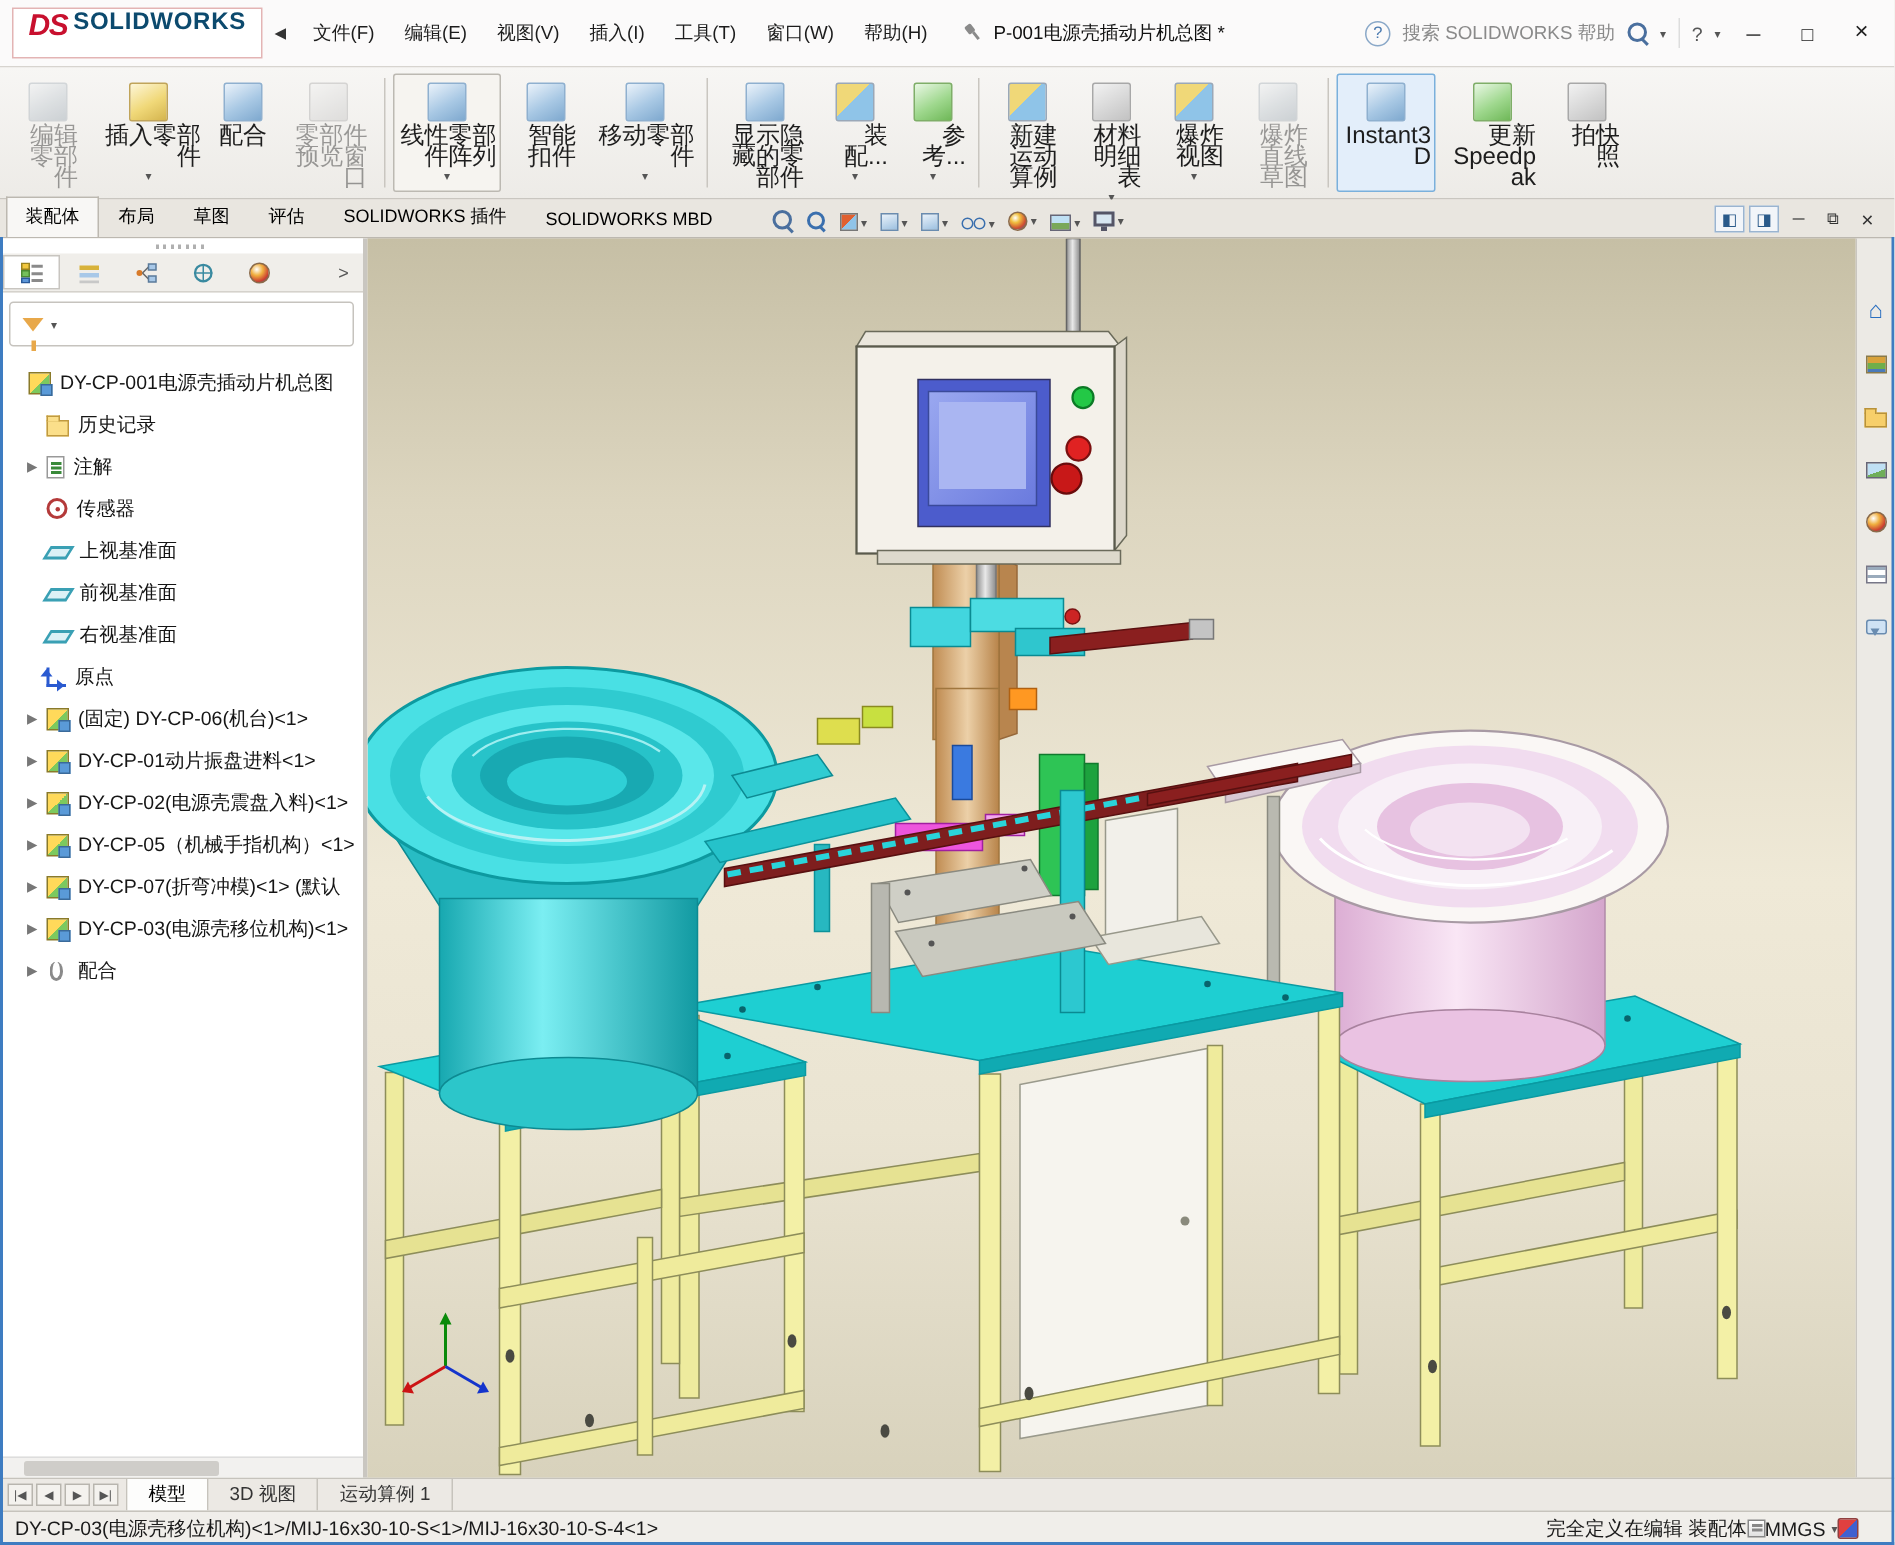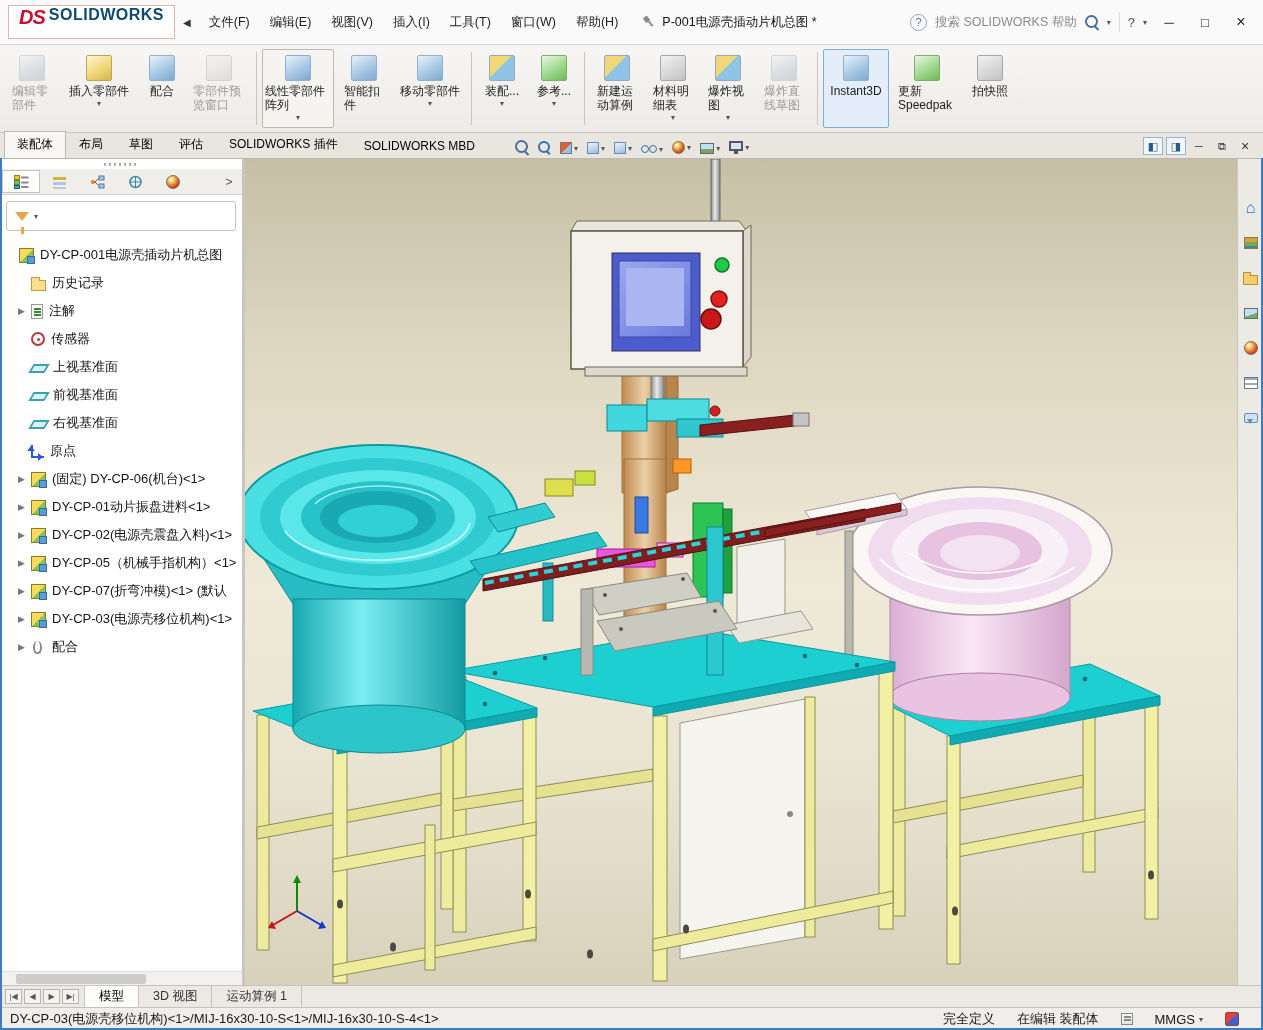--- a/index.html
+++ b/index.html
@@ -34,21 +34,21 @@
 
   
   #ribbon{height:88px;background:linear-gradient(#f7f6f4,#edebe7);border-bottom:1px solid #c9c6c0;display:flex;align-items:stretch;padding:3px 4px;flex:none}
   .rbtn{display:flex;flex-direction:column;align-items:center;justify-content:flex-start;padding:5px 2px 2px;margin:1px;border:1px solid transparent;border-radius:2px;flex:none}
   .ricon{width:26px;height:26px;margin-bottom:3px;border-radius:2px;flex:none}
   .r-blue{background:linear-gradient(150deg,#eaf2fa,#a8c8e4 55%,#7fa9cf);border:1px solid #8fb0cf}
   .r-yellow{background:linear-gradient(150deg,#fdf6d8,#f0d878 55%,#d4b44e);border:1px solid #c0a45a}
   .r-green{background:linear-gradient(150deg,#e9f7e4,#9fd88e 55%,#6fb858);border:1px solid #7fae68}
   .r-multi{background:linear-gradient(135deg,#f0d878 0 45%,#8fc4e8 45% 100%);border:1px solid #9aa8b8}
   .r-gray{background:linear-gradient(150deg,#f2f2f2,#c2c2c2);border:1px solid #a8a8a8}
-  .rlabel{font-size:12px;line-height:14px;text-align:left;color:#1d1d1d;word-break:break-word}
+  .rlabel{font-size:16px;line-height:14px;text-align:right;color:#1d1d1d;word-break:break-word}
   .lw40{max-width:40px}.lw52{max-width:52px}.lw56{max-width:58px}
   .rdrop{font-size:8px;color:#555;margin-top:1px}
   .rbtn.disabled{opacity:.42;filter:grayscale(.7)}
   .rbtn.boxed{border-color:#bcb9b2;background:#f6f4f0}
   .rbtn.active{border-color:#7ab0dc;background:#e3eefa}
   .rsep{width:1px;background:#c9c6c0;margin:4px 4px;flex:none}
 
   
   #tabrow{height:26px;background:#e9e6e0;border-bottom:1px solid #bcb8b0;display:flex;align-items:flex-end;padding:0 0 0 4px;flex:none}
   .ctab{padding:4px 12px 5px;color:#000000;border:1px solid transparent;border-bottom:none;font-size:12px}
@@ -125,21 +125,21 @@
 
   
   #bottomtabs{height:22px;background:#ece9e4;border-top:1px solid #c6c3bc;display:flex;align-items:stretch;flex:none}
   .nav-btns{display:flex;align-items:center;padding:0 5px;gap:2px;border-right:1px solid #c6c3bc}
   .nav-btn{min-width:17px;height:15px;border:1px solid #b8b5ae;background:#f4f2ee;font-size:8px;color:#555;display:flex;align-items:center;justify-content:center;padding:0 2px}
   .btab{padding:3px 14px;border-right:1px solid #c6c3bc;color:#333;display:flex;align-items:center;font-size:12.5px}
   .btab.active{background:#fdfdfc;color:#000}
 
   
   #statusbar{height:23px;background:#f0eeea;border-top:1px solid #c6c3bc;display:flex;align-items:center;padding:0 10px;font-size:13px;color:#1a1a1a;flex:none}
-  .sb-right{margin-left:auto;display:flex;align-items:center;gap:22px;padding-right:14px}
+  .sb-right{margin-left:auto;display:flex;align-items:center;padding-right:14px}
   .sb-pencil{width:12px;height:12px;background:linear-gradient(#fff,#e0e0e0);border:1px solid #888;position:relative}
   .sb-pencil::after{content:"";position:absolute;left:2px;top:2px;width:7px;height:1.5px;background:#888;box-shadow:0 3px 0 #888}
   .sb-units{display:flex;align-items:center;gap:4px}
   .sb-tag{width:14px;height:14px;background:linear-gradient(135deg,#e04040 50%,#4060d0 50%);border-radius:2px;border:1px solid #904040}
 </style>
 </head>
 <body>
 
 <div id="app">
   <div class="frame-edge" id="frame-left"></div>
@@ -202,20 +202,24 @@
     <div class="rbtn" style="width:56px">
       <span class="ricon r-blue"></span>
       <span class="rlabel lw40">智能扣件</span>
     </div>
     <div class="rbtn" style="width:72px">
       <span class="ricon r-blue"></span>
       <span class="rlabel">移动零部件</span>
       <span class="rdrop">▾</span>
     </div>
     <div class="rsep"></div>
+    <div class="rbtn" style="width:66px">
+      <span class="ricon r-blue"></span>
+      <span class="rlabel lw52">显示隐藏的零部件</span>
+    </div>
     <div class="rbtn" style="width:50px">
       <span class="ricon r-multi"></span>
       <span class="rlabel">装配...</span>
       <span class="rdrop">▾</span>
     </div>
     <div class="rbtn" style="width:50px">
       <span class="ricon r-green"></span>
       <span class="rlabel">参考...</span>
       <span class="rdrop">▾</span>
     </div>

